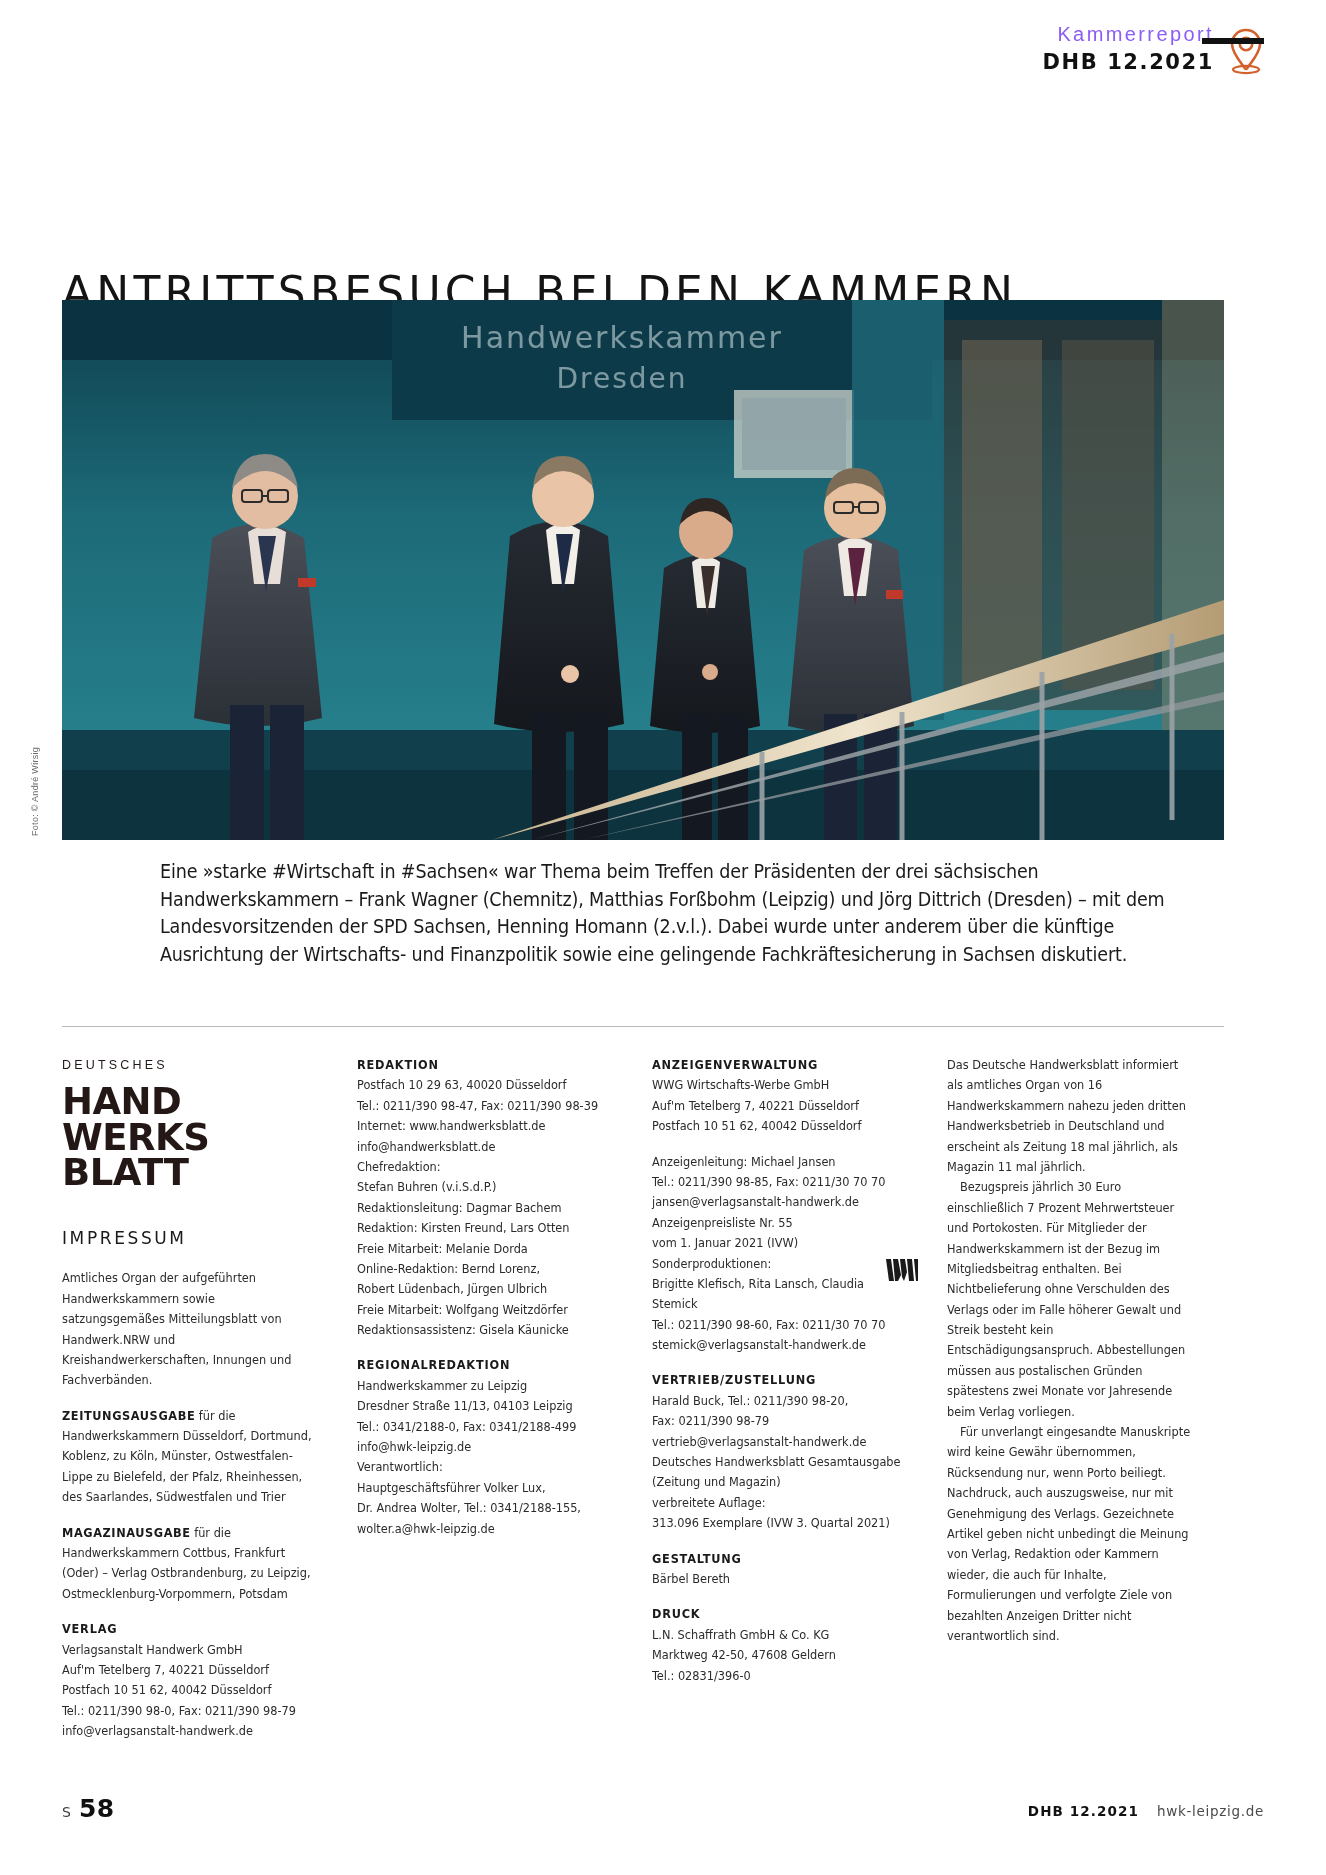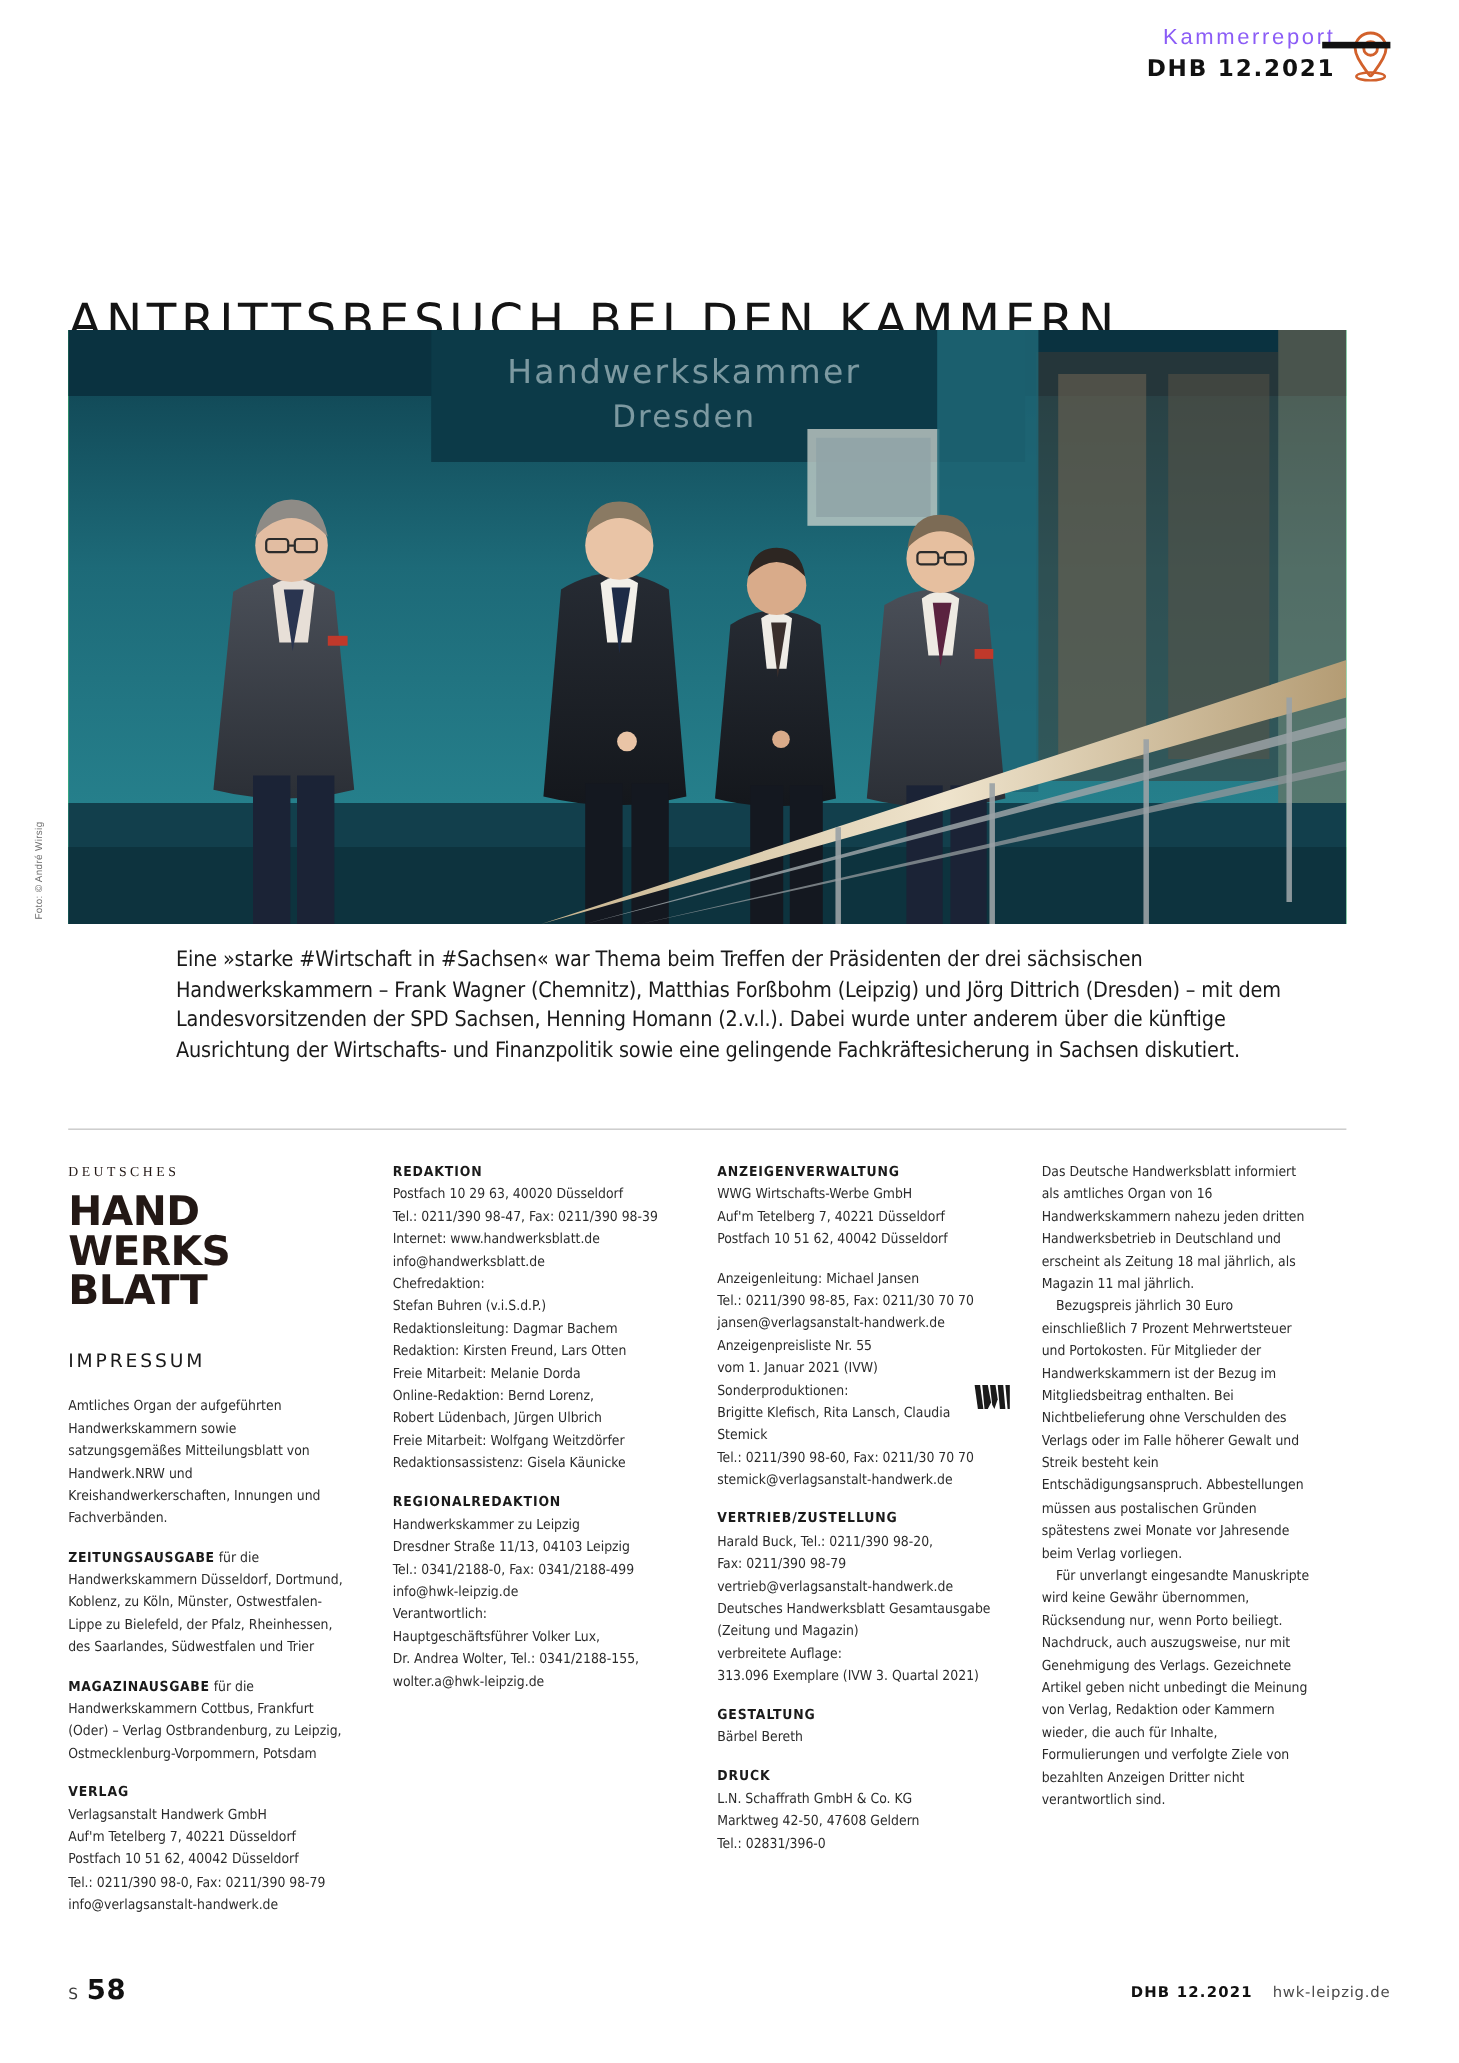--- a/index.html
+++ b/index.html
@@ -82,21 +82,21 @@
     position: absolute;
     top: 300px;
     left: 62px;
     width: 1162px;
     height: 540px;
   }
   .photo {
     position: absolute;
     inset: 0;
     overflow: hidden;
-    background: #22c55e;
+    background: #a3a3a3;
   }
   .credit {
     position: absolute;
     left: -22px;
     bottom: 4px;
     width: 170px;
     transform: rotate(-90deg);
     transform-origin: left bottom;
     font-size: 9px;
     letter-spacing: .3px;
@@ -156,21 +156,21 @@
     letter-spacing: .8px;
     color: #1a1a1a;
     display: block;
   }
   .col.right { text-align: left; }
   .col.right p { margin: 0; }
   .col.right p + p { text-indent: 13px; margin-top: 0; }
 
   
   .logo-deutsches {
-    font-family: Liberation Serif, serif;
+    font-family: Liberation Sans, sans-serif;
     font-size: 12.5px;
     letter-spacing: 3.2px;
     font-weight: 400;
     color: #231815;
     margin-bottom: 9px;
   }
   .logo-stack {
     font-family: "DejaVu Sans", sans-serif;
     font-weight: 700;
     font-size: 37px;

